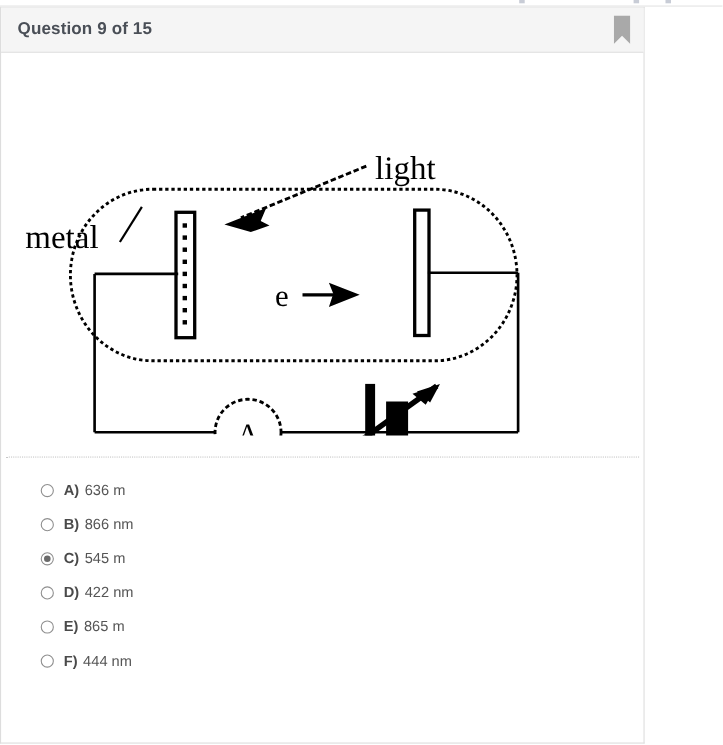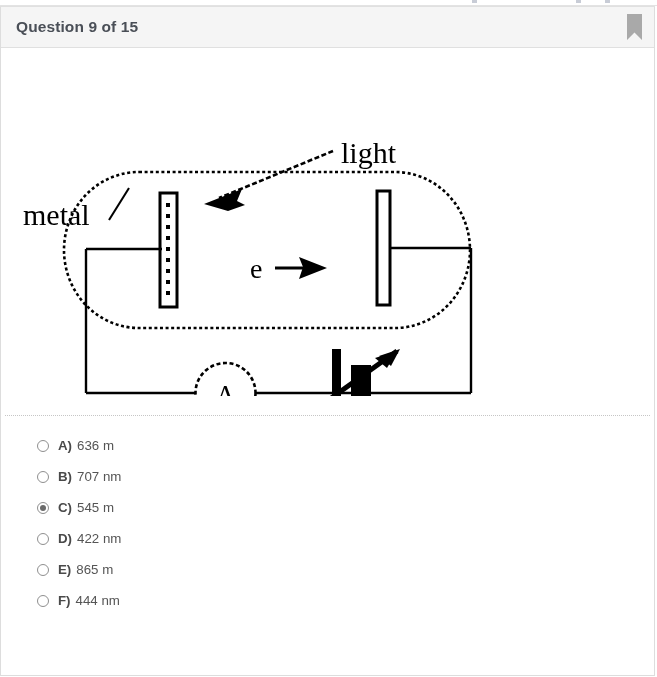--- a/index.html
+++ b/index.html
@@ -29,21 +29,21 @@
     top: 0px;
     width: 5px; height: 3px;
     background: #9aa3b5;
     opacity: .55;
   }
 
   
   .card {
     position: absolute;
     left: 0; top: 6px;
-    width: 655px;
+    width: 586px;
     height: 670px;
     border: 1px solid #dddddd;
     border-top: 1px solid #e0e0e0;
     box-sizing: border-box;
     background: #ffffff;
   }
   .card-header {
     height: 41px;
     background: #f5f5f5;
     border-bottom: 1px solid #e0e0e0;
@@ -243,21 +243,21 @@
 
       <li class="option-row">
         <span class="radio"></span>
         <span class="option-letter">A)</span>
         <span class="option-text">636 m</span>
       </li>
 
       <li class="option-row">
         <span class="radio"></span>
         <span class="option-letter">B)</span>
-        <span class="option-text">707 nm</span>
+        <span class="option-text">866 nm</span>
       </li>
 
       <li class="option-row">
         <span class="radio checked"></span>
         <span class="option-letter">C)</span>
         <span class="option-text">545 m</span>
       </li>
 
       <li class="option-row">
         <span class="radio"></span>

